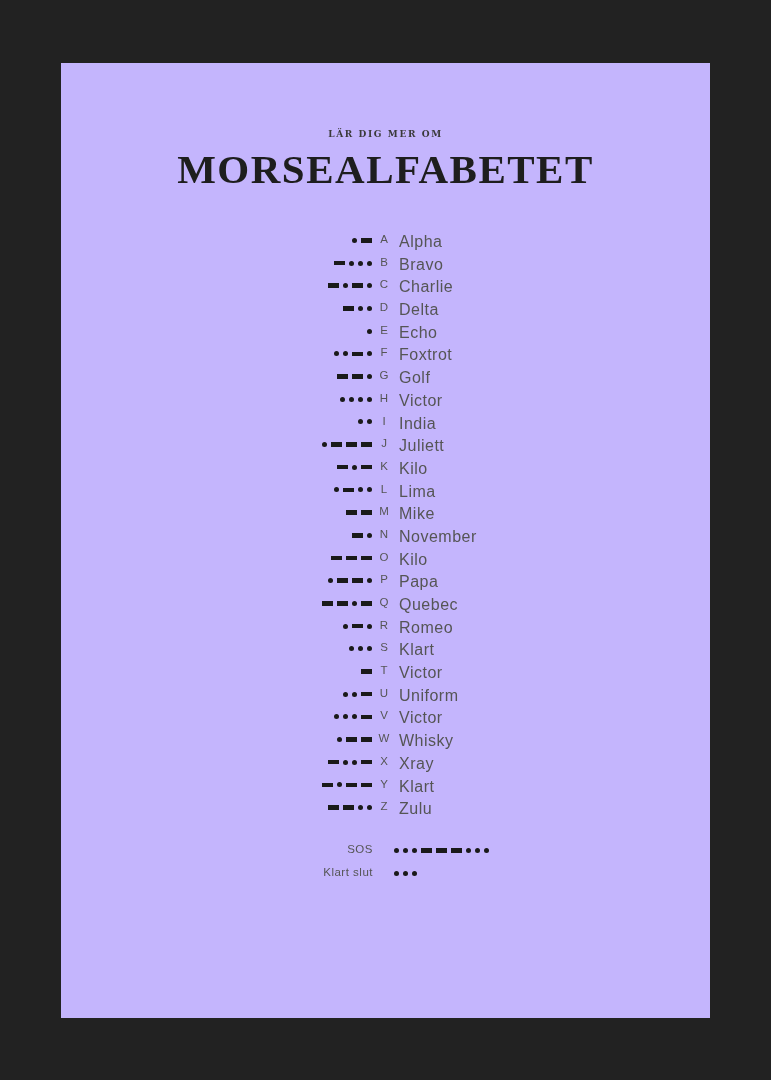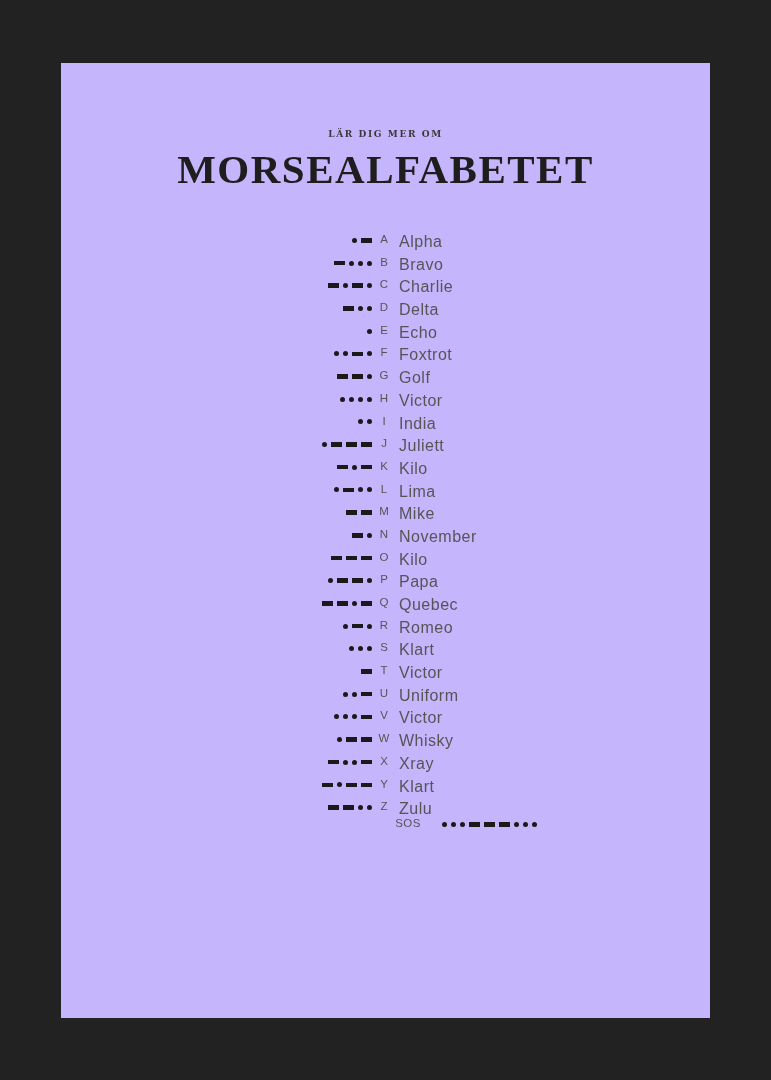--- a/index.html
+++ b/index.html
@@ -90,24 +90,23 @@
       background: #1a1a1a;
     }
     .dash {
       display: inline-block;
       width: 11px;
       height: 4.5px;
       background: #1a1a1a;
     }
     .extras {
       position: absolute;
-      top: 750px;
+      top: 776px;
       left: 0;
       width: 100%;
-      margin-left: 48px;
     }
     .xrow {
       position: relative;
       height: 22.7px;
     }
     .xlabel {
       position: absolute;
       right: 337px;
       top: 4px;
       font-size: 11.5px;
@@ -382,14 +381,22 @@
           <span class="dot"></span>
           <span class="dot"></span>
           <span class="dash"></span>
           <span class="dash"></span>
           <span class="dash"></span>
           <span class="dot"></span>
           <span class="dot"></span>
           <span class="dot"></span>
         </div>
       </div>
+      <div class="xrow">
+        <span class="xlabel">Klart slut</span>
+        <div class="xcode">
+          <span class="dot"></span>
+          <span class="dot"></span>
+          <span class="dot"></span>
+        </div>
+      </div>
     </div>
 </div>
 
 </body></html>

